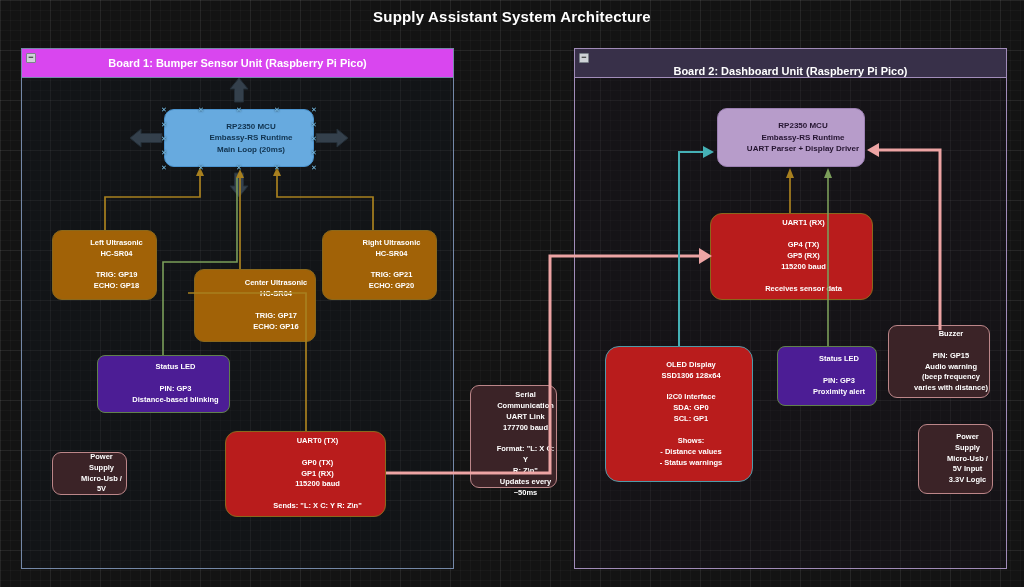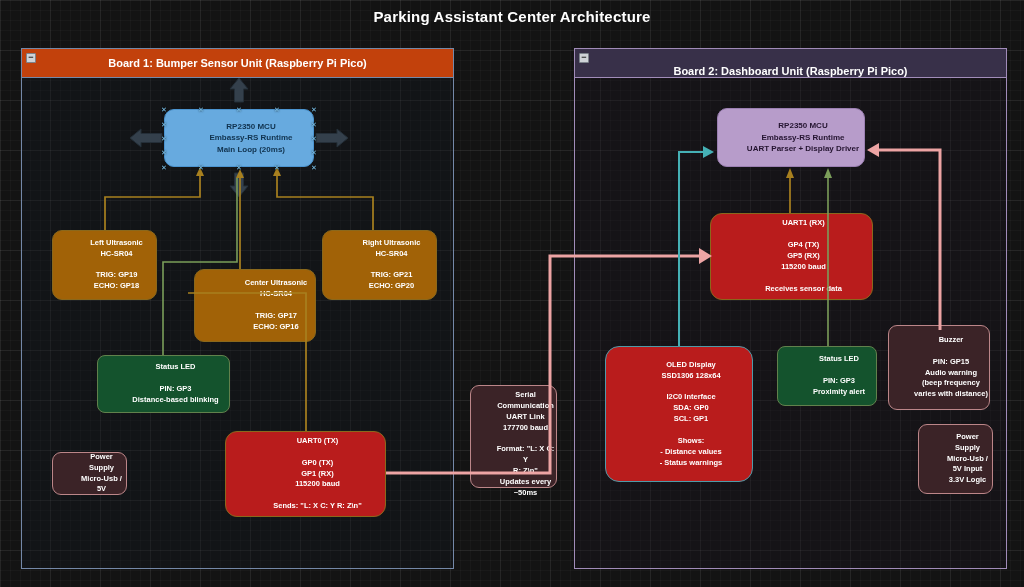--- a/index.html
+++ b/index.html
@@ -20,21 +20,21 @@
   }
   .board{position:absolute;border:1px solid;box-sizing:border-box;}
   .board-1{left:21px;top:48px;width:433px;height:521px;border-color:#7488a8;background:rgba(16,22,32,.35);}
   .board-2{left:574px;top:48px;width:433px;height:521px;border-color:#a violet;}
   .board-2{border-color:#a18cb9;background:rgba(26,20,32,.35);}
   .board-header{
     position:absolute;left:0;top:0;width:100%;height:29px;box-sizing:border-box;
     display:flex;align-items:center;justify-content:center;
     color:#fff;font-size:11px;font-weight:bold;border-bottom:1px solid;
   }
-  .board-1 .board-header{background:#c2410c;border-color:#7488a8;}
+  .board-1 .board-header{background:#d946ef;border-color:#7488a8;}
   .board-2 .board-header{background:#383049;border-color:#a18cb9;align-items:flex-end;}
   .collapse{
     position:absolute;left:4px;top:4px;width:10px;height:10px;
     background:#cfd3d8;border:1px solid #7d838c;border-radius:1px;box-sizing:border-box;
     color:#1b1b1b;font-size:9px;line-height:7px;text-align:center;font-weight:bold;
   }
   .node{
     position:absolute;box-sizing:border-box;border:1.6px solid;
     display:flex;align-items:center;justify-content:center;
   }
@@ -42,37 +42,37 @@
     white-space:pre-line;text-align:center;color:#ffffff;
     font-size:7.5px;font-weight:bold;line-height:1.45;width:100%;margin-left:24px;
   }
   
   .blue-node{background:#67aadf;border-color:#4b94d0;border-radius:10px;}
   .blue-node .node-text{color:#10324e;font-size:8px;}
   .purple-node{background:#b79cca;border-color:#9b7fb2;border-radius:10px;}
   .purple-node .node-text{color:#241430;font-size:8px;}
   .sensor-node{background:#a16207;border-color:#8a681c;border-radius:10px;}
   .uart-node{background:#b91c1c;border-color:#8a681c;border-radius:12px;}
-  .green-node{background:#14532d;border-color:#61814c;border-radius:8px;}
+  .green-node{background:#4c1d95;border-color:#61814c;border-radius:8px;}
   .maroon-node{background:#3b2327;border-color:#bc8689;border-radius:9px;}
   .teal-node{background:#b91c1c;border-color:#509aa8;border-radius:14px;}
   
   .n-mcu1{left:164px;top:109px;width:150px;height:58px;}
   .n-left{left:52px;top:230px;width:105px;height:70px;}
   .n-center{left:194px;top:269px;width:122px;height:73px;padding-left:18px;}
   .n-right{left:322px;top:230px;width:115px;height:70px;}
   .n-led1{left:97px;top:355px;width:133px;height:58px;}
   .n-pwr1{left:52px;top:452px;width:75px;height:43px;}
   .n-uart0{left:225px;top:431px;width:161px;height:86px;}
   .n-serial{left:470px;top:385px;width:87px;height:103px;align-items:flex-start;padding-top:4px;}
   .n-mcu2{left:717px;top:108px;width:148px;height:59px;}
   .n-uart1{left:710px;top:213px;width:163px;height:87px;}
   .n-oled{left:605px;top:346px;width:148px;height:136px;}
   .n-led2{left:777px;top:346px;width:100px;height:60px;}
-  .n-buzz{left:888px;top:325px;width:102px;height:85px;}
+  .n-buzz{left:888px;top:325px;width:102px;height:73px;}
   .n-pwr2{left:918px;top:424px;width:75px;height:70px;}
   
   svg.overlay{position:absolute;left:0;top:0;pointer-events:none;}
   .e-orange{stroke:#a8801f;stroke-width:1.7;fill:none;}
   .e-green{stroke:#7b9e5a;stroke-width:1.6;fill:none;}
   .e-pink{stroke:#eda4a4;stroke-width:3;fill:none;}
   .e-teal{stroke:#45b0b5;stroke-width:2;fill:none;}
   .ah-orange{fill:#a8801f;stroke:none;}
   .ah-green{fill:#7b9e5a;stroke:none;}
   .ah-pink{fill:#eda4a4;stroke:none;}
@@ -80,21 +80,21 @@
   .dir-arrow{fill:#36434f;stroke:#25303a;stroke-width:1;opacity:.95;}
   .handle{
     position:absolute;transform:translate(-50%,-50%);
     color:#7ec7f2;font-size:7px;font-weight:bold;line-height:7px;
     text-shadow:0 0 2px #000;
   }
 </style>
 </head>
 <body>
 
-<div class="title">Parking Assistant Center Architecture</div>
+<div class="title">Supply Assistant System Architecture</div>
 
 <div class="board board-1">
   <div class="board-header">
     <span>Board 1: Bumper Sensor Unit (Raspberry Pi Pico)</span>
   </div>
   <span class="collapse">−</span>
 </div>
 
 <div class="board board-2">
   <div class="board-header">

